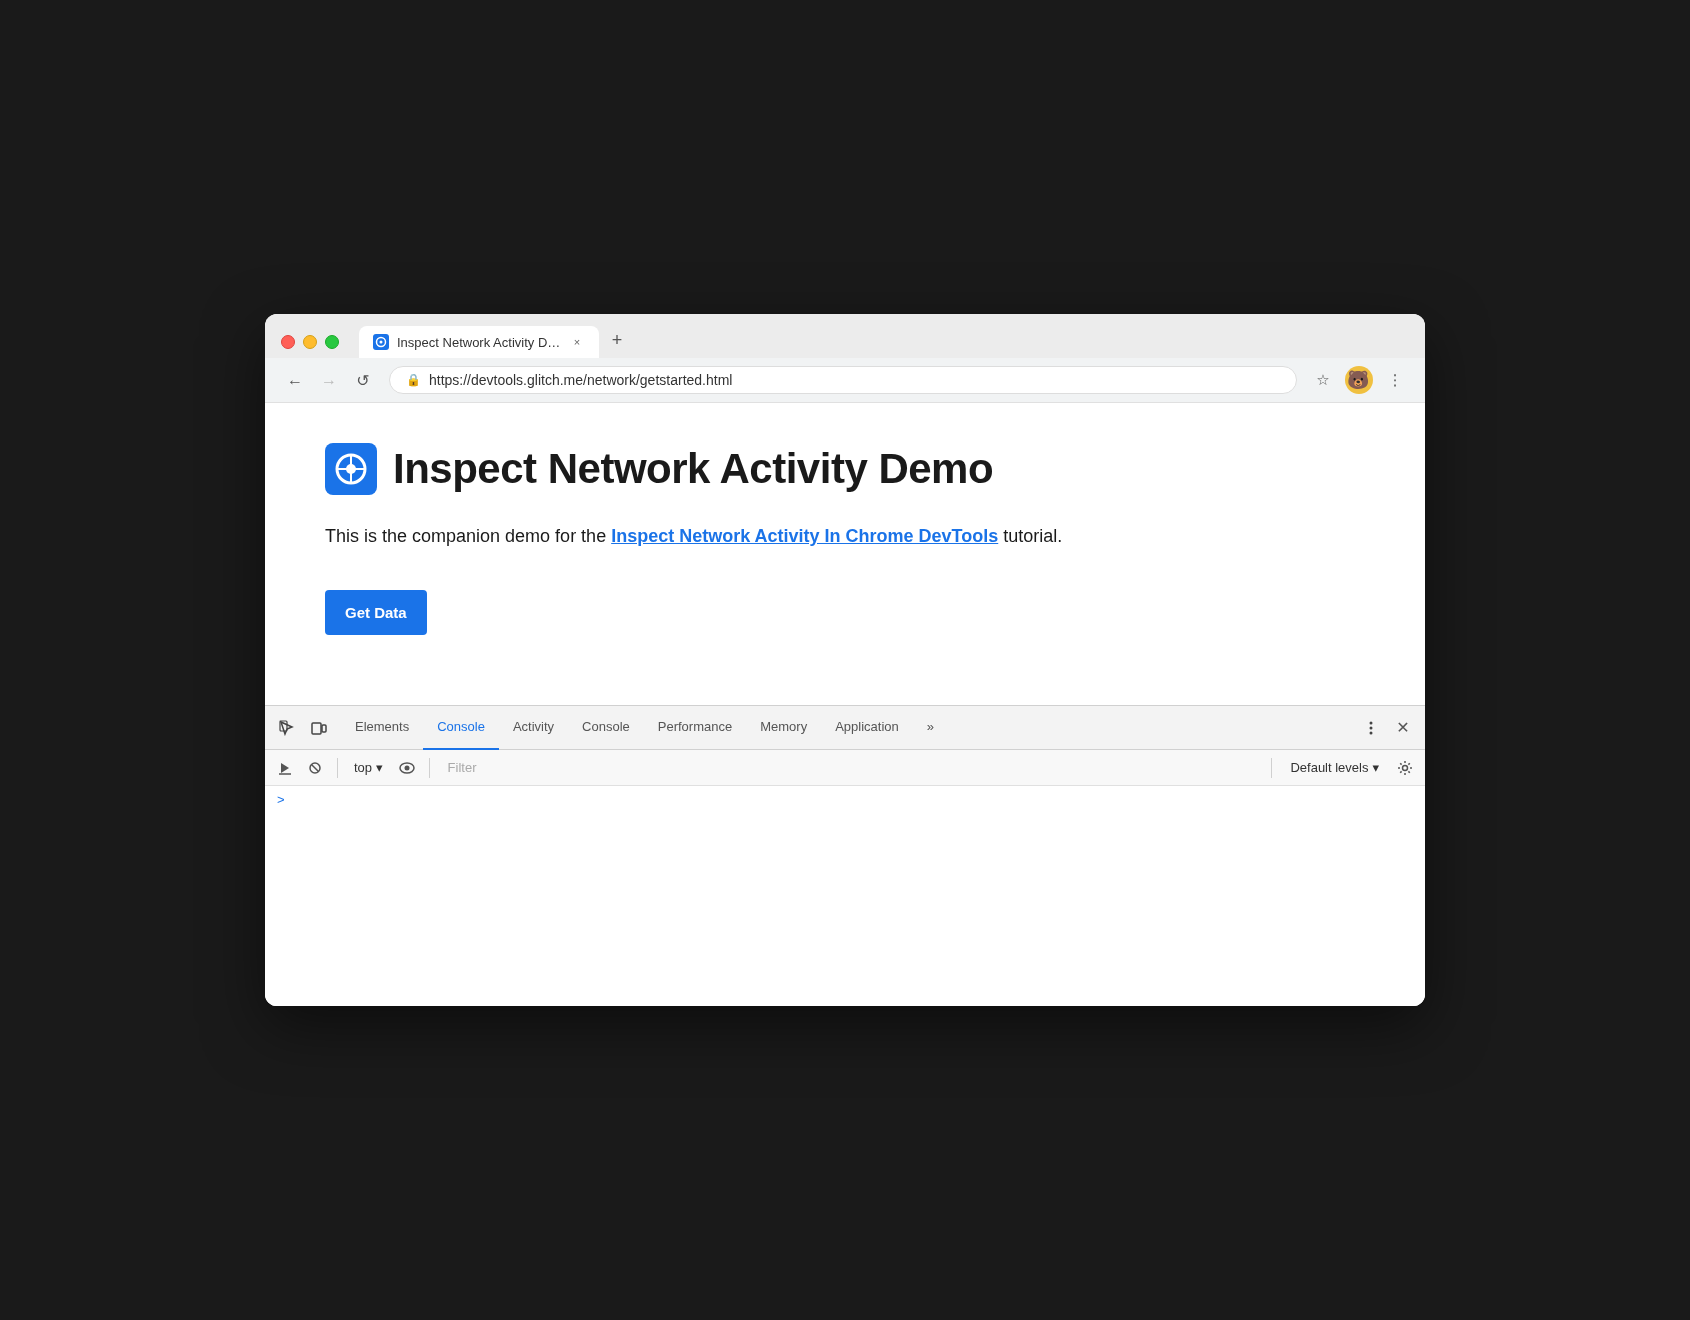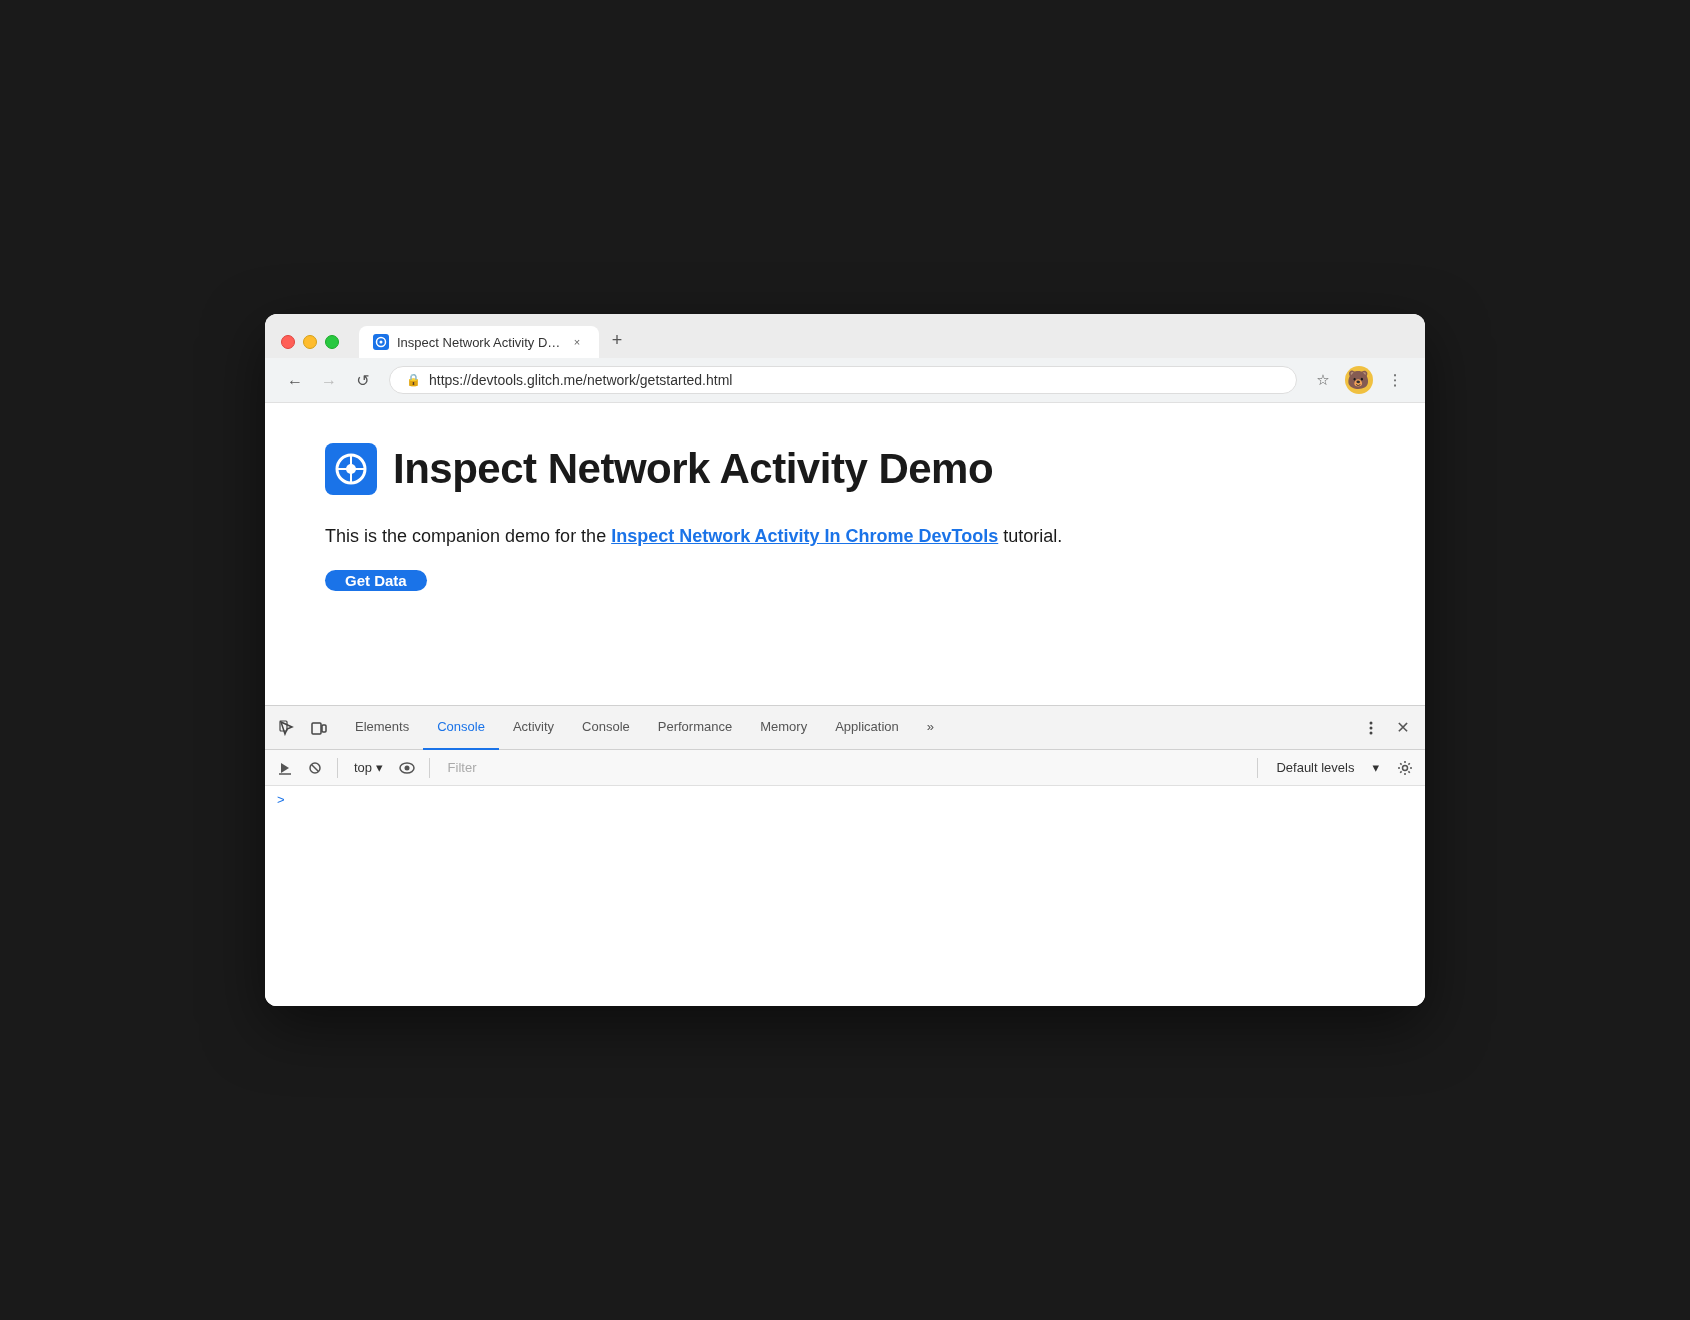--- a/index.html
+++ b/index.html
@@ -233,37 +233,37 @@
     .page-title {
       font-size: 42px;
       font-weight: 800;
       color: #1a1a1a;
       letter-spacing: -0.5px;
     }
 
     .page-description {
       font-size: 18px;
       color: #1a1a1a;
-      margin-bottom: 20px;
+      margin-bottom: 40px;
       line-height: 1.5;
     }
 
     .page-link {
       color: #1a73e8;
       text-decoration: underline;
       font-weight: 600;
       cursor: pointer;
     }
 
     .get-data-btn {
       background: #1a73e8;
       color: #fff;
       border: none;
-      border-radius: 12px;
-      padding: 2px 20px;
+      border-radius: 4px;
+      padding: 14px 20px;
       font-size: 15px;
       font-weight: 600;
       cursor: pointer;
     }
 
     
     .devtools {
       background: #f8f8f8;
       border-top: 1px solid #d0d0d0;
       margin-top: 22px;
@@ -369,21 +369,21 @@
       color: #333;
       outline: none;
       padding: 0 8px;
     }
 
     .filter-input::placeholder { color: #aaa; }
 
     .default-levels {
       display: flex;
       align-items: flex-end;
-      gap: 18px;
+      gap: 4px;
       font-size: 13px;
       color: #333;
       cursor: pointer;
       padding: 2px 8px;
       border-radius: 3px;
     }
 
     .settings-icon {
       width: 24px;
       height: 24px;

